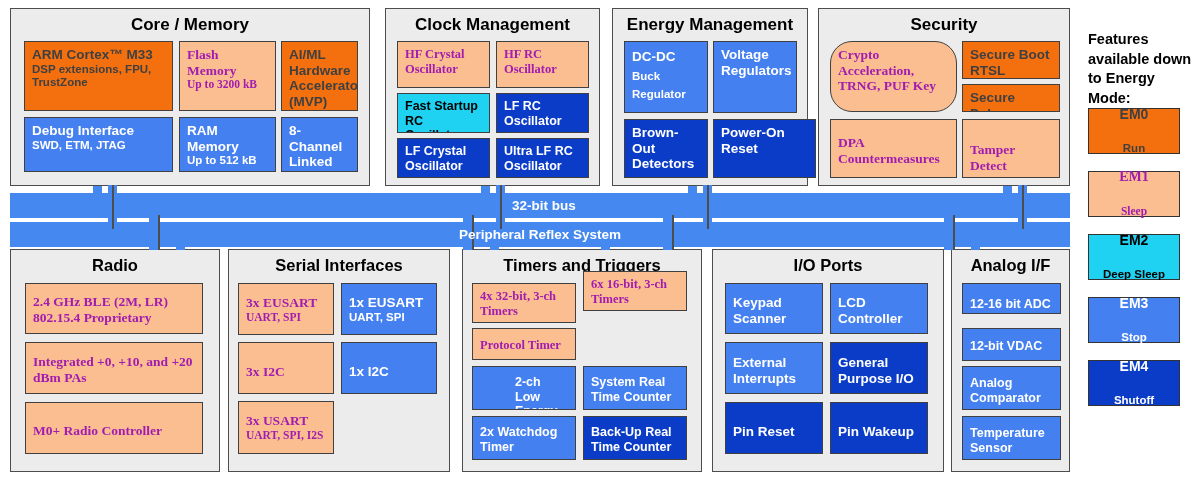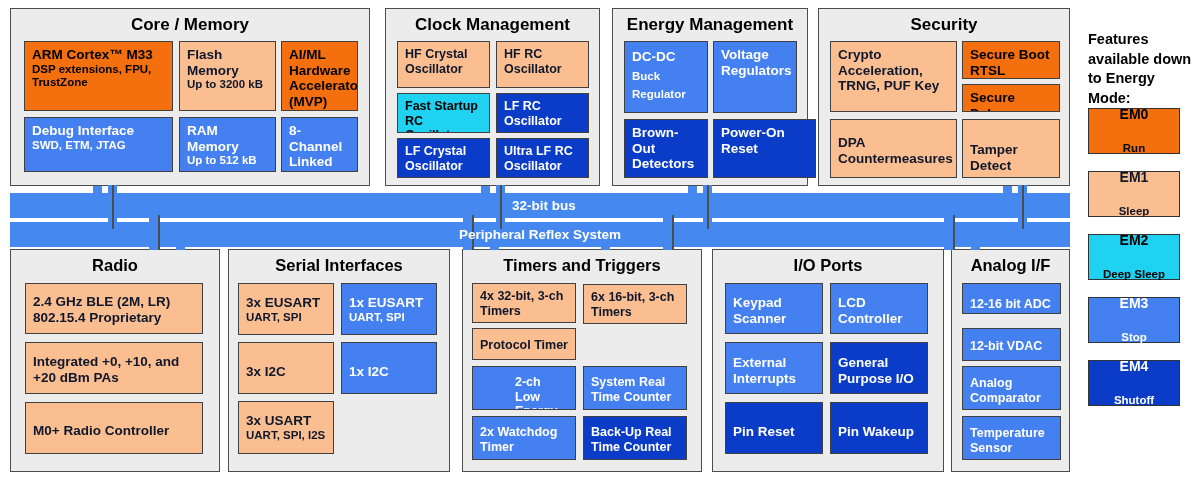--- a/index.html
+++ b/index.html
@@ -33,22 +33,22 @@
     box-sizing:border-box;
     border:1.3px solid #404040;
     padding:5px 6px 4px 7px;
     line-height:1.16;
     overflow:hidden;
   }
   .blk .t1{font-size:13.5px;font-weight:bold;display:block;}
   .blk .t2{font-size:11.5px;font-weight:bold;display:block;}
   .blk.small .t1{font-size:12.5px;}
 
-  .em0{background:#f4700f;color:#000000;}
-  .em1{background:#fbbe91;color:#0f172a;}
+  .em0{background:#f4700f;color:#404040;}
+  .em1{background:#fbbe91;color:#a21caf;font-family:Liberation Serif, serif;}
   .em2{background:#1fd2f2;color:#000;}
   .em3{background:#4580f0;color:#fff;}
   .em4{background:#0a3cc8;color:#fff;}
 
   
   .bus{
     position:absolute;
     background:#4589f0;
     z-index:2;
   }
@@ -177,21 +177,21 @@
     <div class="blk em4" style="left:11px;top:110px;width:84px;height:59px;">
       <span class="t1">Brown-Out Detectors</span>
     </div>
     <div class="blk em4" style="left:100px;top:110px;width:103px;height:59px;">
       <span class="t1">Power-On Reset</span>
     </div>
   </div>
 
   <div class="panel top-panel" style="left:818px;top:8px;width:252px;height:178px;">
     <div class="panel-title">Security</div>
-    <div class="blk em1" style="left:11px;top:32px;width:127px;height:71px;">
+    <div class="blk em1" style="left:11px;top:32px;width:127px;height:71px;border-radius:22px;">
       <span class="t1">Crypto Acceleration, TRNG, PUF Key</span>
     </div>
     <div class="blk em0" style="left:143px;top:32px;width:98px;height:38px;">
       <span class="t1">Secure Boot RTSL</span>
     </div>
     <div class="blk em0" style="left:143px;top:75px;width:98px;height:28px;">
       <span class="t1">Secure Debug</span>
     </div>
     <div class="blk em1" style="left:11px;top:110px;width:127px;height:59px;">
       <span class="t1" style="padding-top:10px;">DPA Countermeasures</span>
@@ -234,21 +234,21 @@
       <span class="t1" style="padding-top:6px;">3x USART</span>
       <span class="t2">UART, SPI, I2S</span>
     </div>
   </div>
 
   <div class="panel bot-panel" style="left:462px;top:249px;width:240px;height:223px;">
     <div class="panel-title">Timers and Triggers</div>
     <div class="blk em1 small" style="left:9px;top:33px;width:104px;height:40px;">
       <span class="t1">4x 32-bit, 3-ch Timers</span>
     </div>
-    <div class="blk em1 small" style="left:120px;top:34px;width:104px;height:40px;">
+    <div class="blk em1 small" style="left:120px;top:21px;width:104px;height:40px;">
       <span class="t1">6x 16-bit, 3-ch Timers</span>
     </div>
     <div class="blk em1 small" style="left:9px;top:78px;width:104px;height:32px;">
       <span class="t1" style="padding-top:4px;">Protocol Timer</span>
     </div>
     <div class="blk em3 small" style="left:9px;top:116px;width:104px;height:44px;">
       <span class="t1" style="padding-top:3px;margin-left:35px;">2-ch Low Energy Timer</span>
     </div>
     <div class="blk em3 small" style="left:120px;top:116px;width:104px;height:44px;">
       <span class="t1" style="padding-top:3px;">System Real Time Counter</span>

